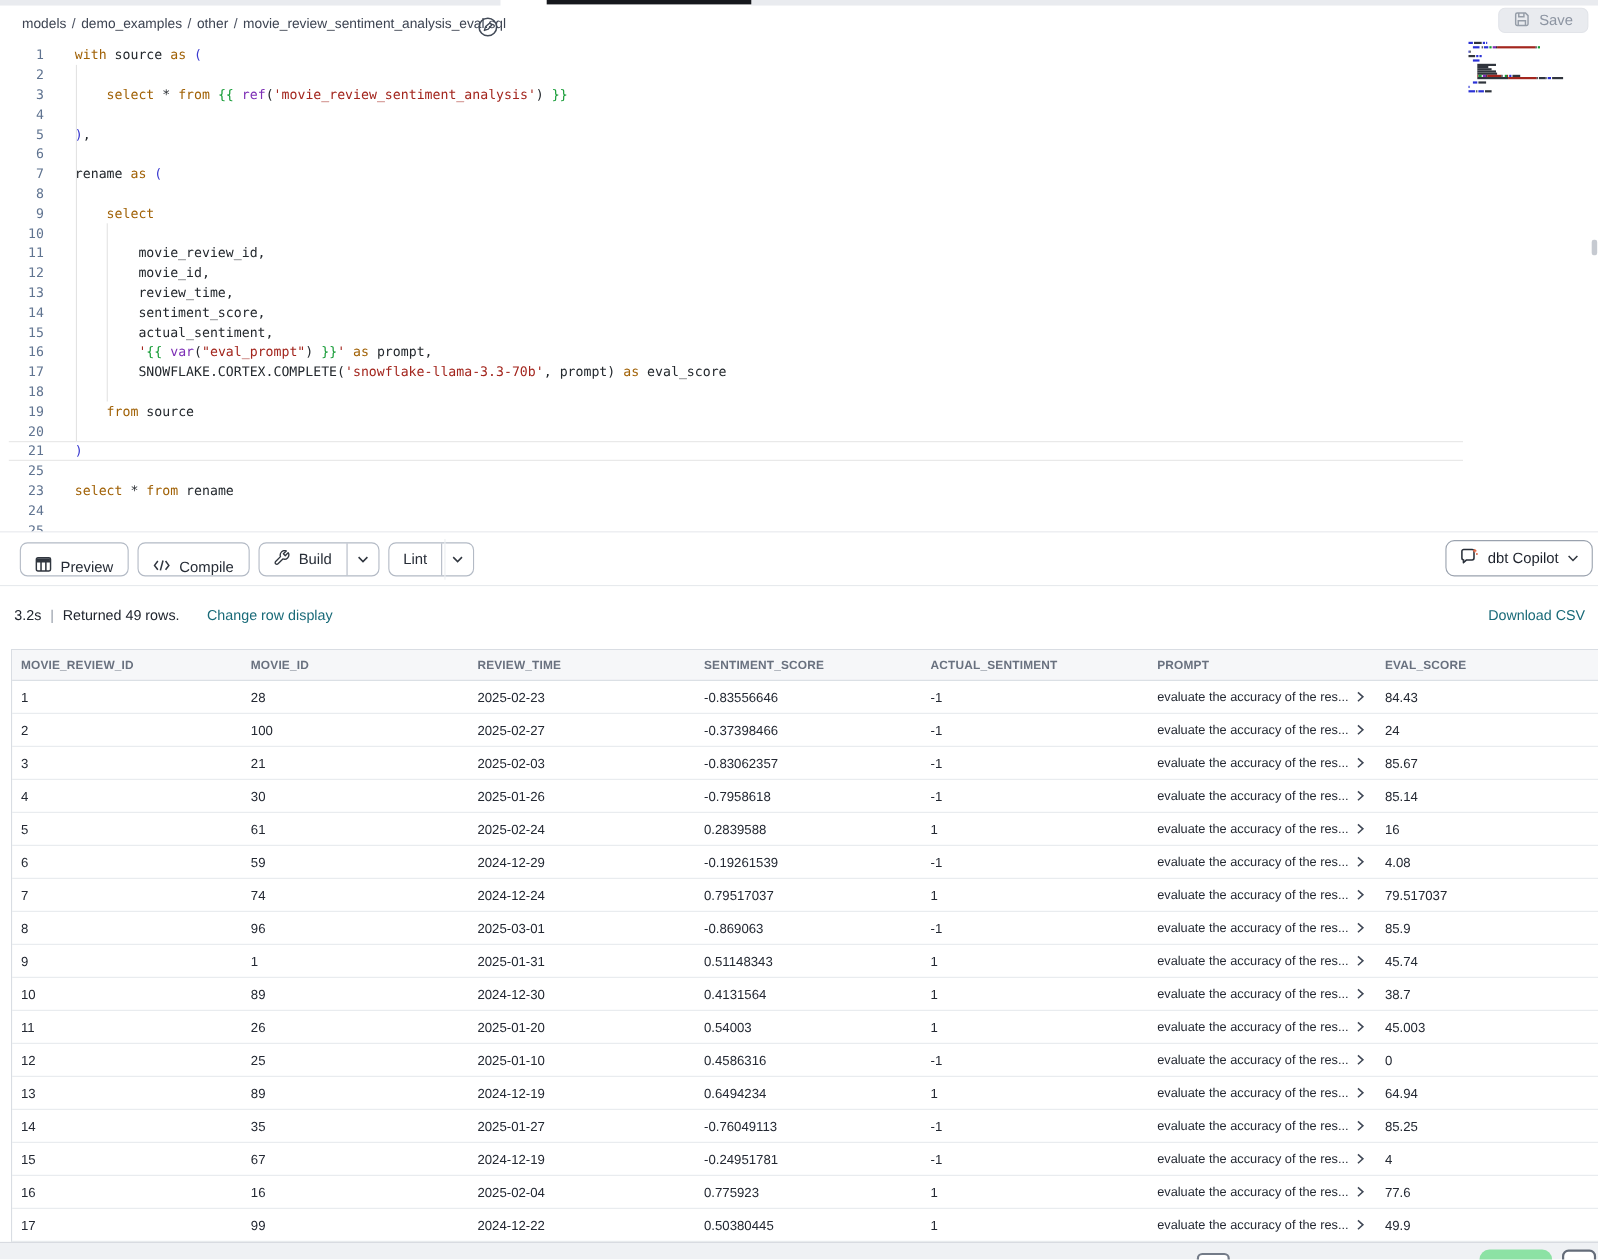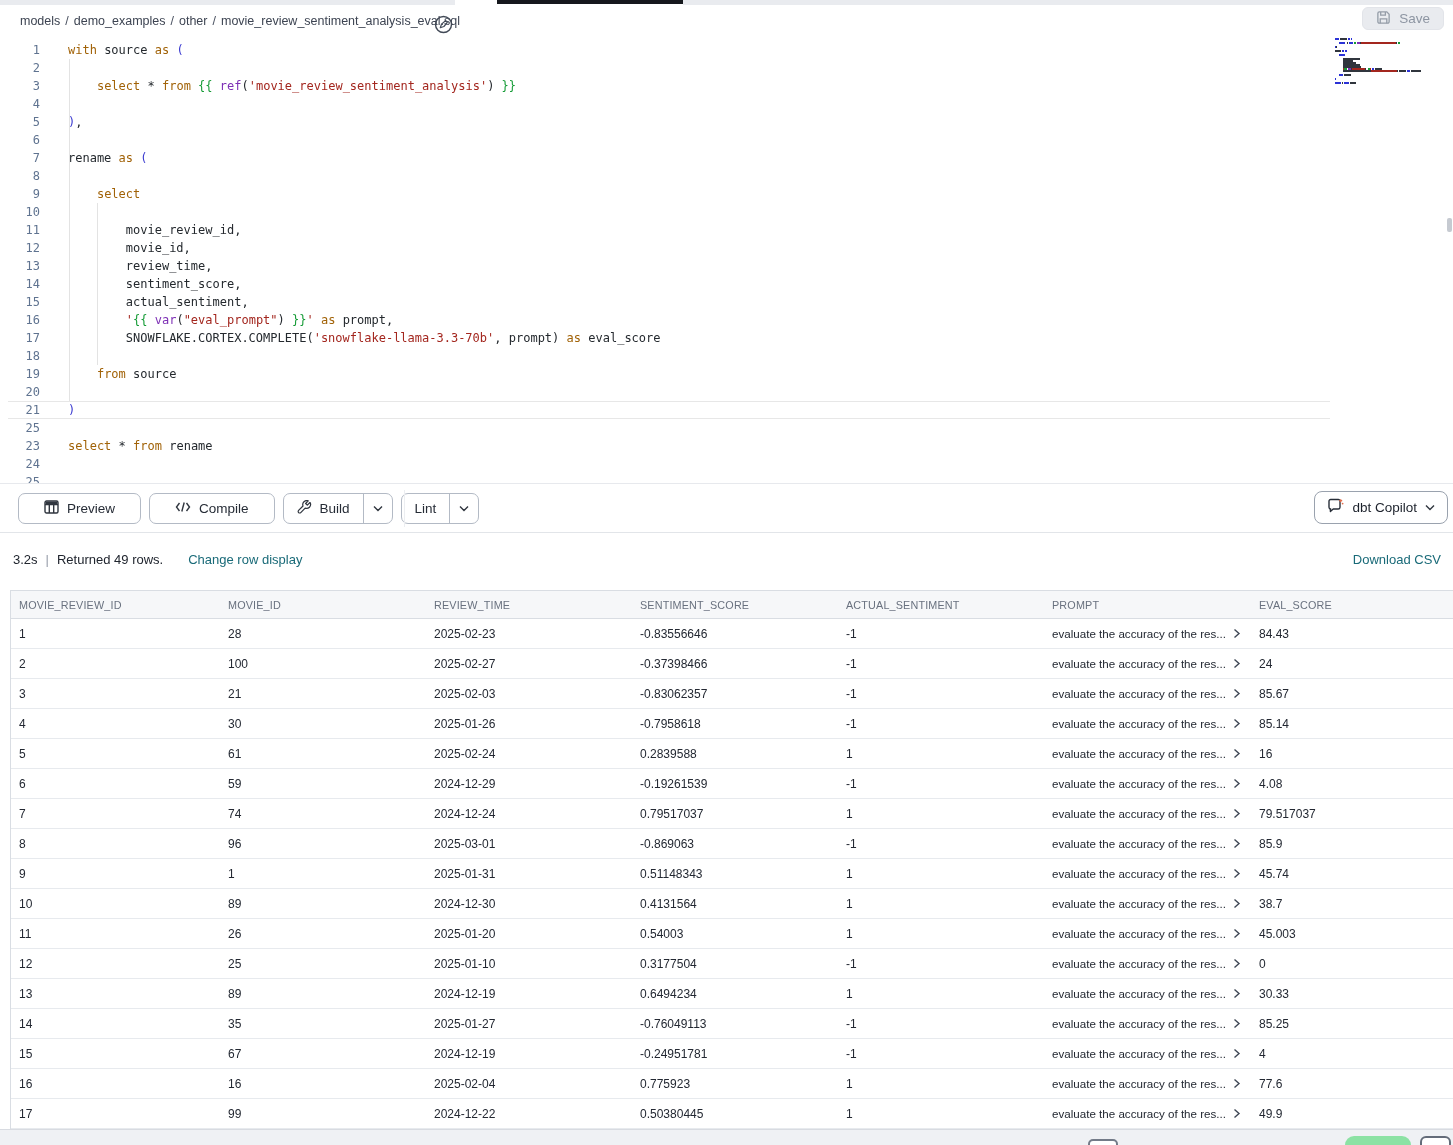--- a/index.html
+++ b/index.html
@@ -44,21 +44,21 @@
   .mm.tk-kw{background:#2b32d6}.mm.tk-str{background:#a3261e}.mm.tk-jj{background:#149b35}
   .mm.tk-fn{background:#7d2fb5}.mm.tk-br{background:#2b32d6}.mm.tk-sp{background:transparent}
   .scroll-thumb{position:absolute;left:1447px;top:182px;width:5px;height:14px;background:#c6cad1;border-radius:2px;z-index:5}
 
   
   .toolbar{position:absolute;left:0;top:483px;width:1453px;height:50px;background:#fff;box-sizing:border-box;
            border-top:1px solid #e7e9ed;border-bottom:1px solid #e2e5e9}
   .btn-row{position:absolute;left:18px;top:9px;display:flex;gap:8px;align-items:center}
   .btn,.btn-split{height:31px;box-sizing:border-box;border:1px solid #b3bac5;border-radius:7px;background:#fff;
         color:#262c36;font-size:13.5px;font-weight:500}
-  .btn{display:inline-flex;align-items:center;gap:8px;padding:0 25px}
+  .btn{display:inline-flex;align-items:flex-end;gap:8px;padding:0 13px}
   .btn-split{display:inline-flex;align-items:stretch;padding:0}
   .btn-split .main{display:flex;align-items:center;gap:8px;padding:0 13px}
   .btn-split .dd{display:flex;align-items:center;padding:0 9px;border-left:1px solid #b3bac5}
   .toolbar-divider{position:absolute;left:404px;top:6px;width:1px;height:37px;background:#eceef1}
   .tabs{position:absolute;left:420px;top:0;height:49px;display:flex}
   .tab{position:relative;display:flex;align-items:center;padding:0 18px;font-size:13.5px;color:#3a414d}
   .tab.active{color:#14171d}
   .tab.active::after{content:"";position:absolute;left:0;right:0;bottom:0;height:3px;background:#565d68}
   .copilot{position:absolute;right:5px;top:7px;height:33px;box-sizing:border-box;display:flex;align-items:center;gap:8px;
            padding:0 12px;border:1px solid #9aa2ae;border-radius:8px;background:#fff;color:#1c212b;font-size:13.5px;font-weight:500}
@@ -69,21 +69,21 @@
   .status-left .sdiv{margin:0 8px;color:#959ca8}
   .link{color:#196a78;cursor:pointer}
   .change-link{margin-left:25px}
   .download{position:absolute;right:12px;top:19px;font-size:13px}
 
   
   .tablewrap{position:absolute;left:10px;top:590px;width:1443px;background:#fff;box-sizing:border-box;
              border-top:1px solid #d9dde3;border-left:1px solid #d9dde3}
   .thead,.trow{display:grid;grid-template-columns:209px 206px 206px 206px 206px 207px 1fr;box-sizing:border-box}
   .thead{height:28px;background:#f6f7f9;border-bottom:1px solid #d9dde3}
-  .th{display:flex;align-items:center;padding-left:8px;font-size:10.8px;font-weight:400;color:#69717f;letter-spacing:.015em}
+  .th{display:flex;align-items:center;padding-left:8px;font-size:10.8px;font-weight:700;color:#69717f;letter-spacing:.015em}
   .trow{height:30px;border-bottom:1px solid #e7eaee}
   .td{display:flex;align-items:center;padding-left:8px;font-size:12px;color:#232832;white-space:nowrap;overflow:hidden}
   .td.prompt{font-size:11.6px;gap:7px;cursor:pointer}
   .chev{flex:0 0 auto}
 
   
   .bottombar{position:absolute;left:0;top:1129px;width:1453px;height:16px;background:#eff1f4;border-top:1px solid #d8dbe1;box-sizing:border-box}
   .pill-green{position:absolute;left:1345px;top:6px;width:66px;height:18px;border-radius:9px;background:#8ce2a4}
   .pill-outline{position:absolute;left:1420px;top:6px;width:31px;height:16px;border-radius:6px;border:2px solid #646c79;background:#fff;box-sizing:border-box}
   .mini-outline{position:absolute;left:1088px;top:9px;width:30px;height:12px;border-radius:5px;border:2px solid #737b88;background:#fff;box-sizing:border-box}
@@ -421,21 +421,21 @@
           <svg class="chev" width="8" height="11" viewBox="0 0 8 11">
             <polyline points="1.5,1.5 6,5.5 1.5,9.5" fill="none" stroke="#3f4755" stroke-width="1.4"></polyline>
           </svg>
         </div>
         <div class="td">45.003</div>
       </div>
       <div class="trow">
         <div class="td">12</div>
         <div class="td">25</div>
         <div class="td">2025-01-10</div>
-        <div class="td">0.3177504</div>
+        <div class="td">0.4586316</div>
         <div class="td">-1</div>
         <div class="td prompt">
           <span>evaluate the accuracy of the res...</span>
           <svg class="chev" width="8" height="11" viewBox="0 0 8 11">
             <polyline points="1.5,1.5 6,5.5 1.5,9.5" fill="none" stroke="#3f4755" stroke-width="1.4"></polyline>
           </svg>
         </div>
         <div class="td">0</div>
       </div>
       <div class="trow">
@@ -443,21 +443,21 @@
         <div class="td">89</div>
         <div class="td">2024-12-19</div>
         <div class="td">0.6494234</div>
         <div class="td">1</div>
         <div class="td prompt">
           <span>evaluate the accuracy of the res...</span>
           <svg class="chev" width="8" height="11" viewBox="0 0 8 11">
             <polyline points="1.5,1.5 6,5.5 1.5,9.5" fill="none" stroke="#3f4755" stroke-width="1.4"></polyline>
           </svg>
         </div>
-        <div class="td">30.33</div>
+        <div class="td">64.94</div>
       </div>
       <div class="trow">
         <div class="td">14</div>
         <div class="td">35</div>
         <div class="td">2025-01-27</div>
         <div class="td">-0.76049113</div>
         <div class="td">-1</div>
         <div class="td prompt">
           <span>evaluate the accuracy of the res...</span>
           <svg class="chev" width="8" height="11" viewBox="0 0 8 11">

